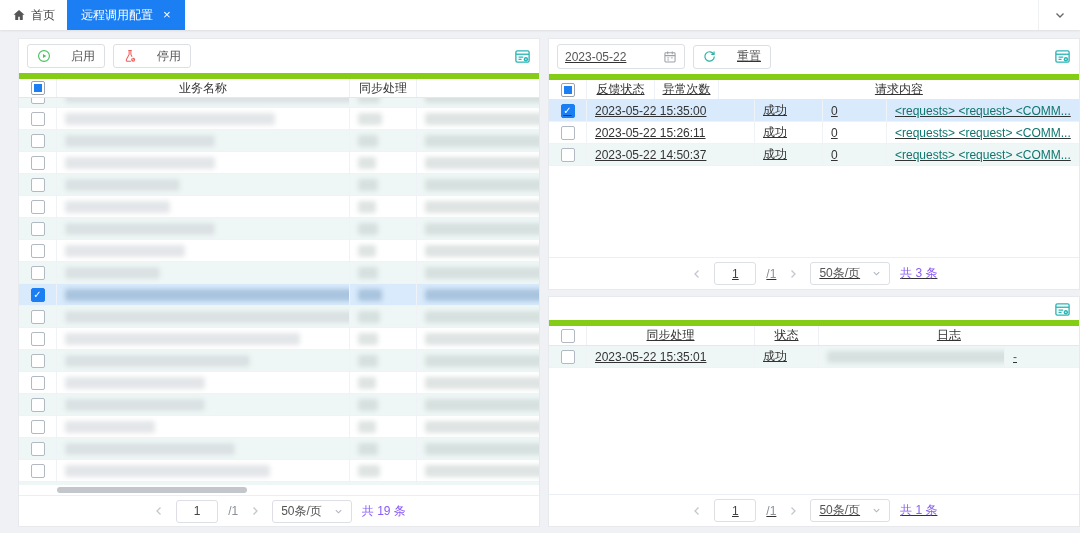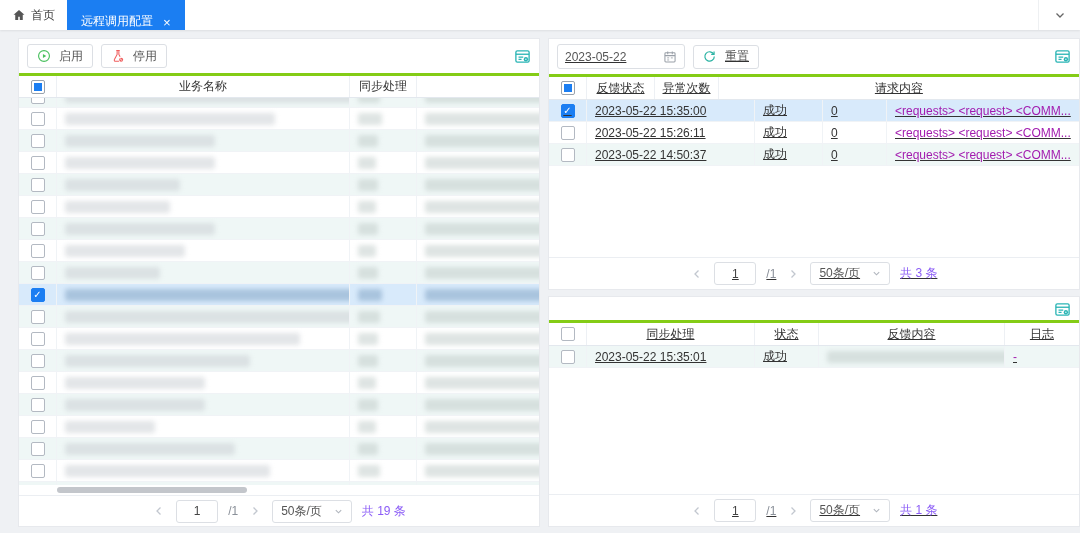--- a/index.html
+++ b/index.html
@@ -4,41 +4,41 @@
 <style>
   * { margin:0; padding:0; box-sizing:border-box; }
   html,body { background:#e9ebee; }
   .page {
     width:1080px; height:533px; position:relative; overflow:hidden;
     background:#eff1f4; font-family:"Liberation Sans",sans-serif; font-size:12px; color:#333;
   }
   
   .tabbar { height:30px; background:#fff; display:flex; align-items:stretch; box-shadow:0 1px 2px rgba(0,0,0,.08); position:relative; z-index:2;font-family:Liberation Mono, monospace; }
   .home-item { display:flex; align-items:center; gap:5px; padding:0 12px; color:#444; cursor:pointer; }
-  .tab-active { background:#1b7ef2; color:#fff; display:flex; align-items:flex-end; gap:10px; padding:0 14px; cursor:pointer; }
+  .tab-active { background:#1b7ef2; color:#fff; display:flex; align-items:center; gap:10px; padding:0 14px; cursor:pointer; }
   .tab-close { font-size:13px; line-height:1; cursor:pointer; }
   .tab-more { margin-left:auto; width:42px; border-left:1px solid #eef0f2; display:flex; align-items:center; justify-content:center; cursor:pointer; }
   
   .content { height:503px; padding:8px 18px 6px; display:flex; gap:8px; }
   .panel { background:#fff; border:1px solid #e7e9ed; display:flex; flex-direction:column; }
   .left-panel { width:522px; }
   .right-col { flex:1; display:flex; flex-direction:column; gap:6px;text-decoration:underline; }
   .right-top { height:252px; }
   .right-bottom { flex:1; }
   
   .toolbar { display:flex; align-items:center; gap:8px; padding:5px 8px; }
-  .btn { display:inline-flex; align-items:center; gap:8px; height:24px; padding:0 9px;
+  .btn { display:inline-flex; align-items:center; gap:20px; height:24px; padding:0 9px;
          border:1px solid #dcdfe4; border-radius:3px; background:#fff; color:#555; cursor:pointer; }
   .icon16 { width:14px; height:14px; display:inline-block; }
   .gear-btn { margin-left:auto; display:flex; align-items:center; cursor:pointer; }
   .date-input { display:flex; align-items:center; width:128px; height:25px; border:1px solid #dcdfe4;
                 border-radius:3px; padding:0 7px; color:#555; cursor:text; }
   .date-input .cal { margin-left:auto; }
   
-  .thead { display:flex; align-items:center; height:26px; border-top:3px solid #84cc16; border-bottom:1px solid #e3e8ee; color:#333; }
+  .thead { display:flex; align-items:center; height:26px; border-top:6px solid #84cc16; border-bottom:1px solid #e3e8ee; color:#333; }
   .th { display:flex; align-items:center; justify-content:center; height:100%; border-right:1px solid #edf0f4; overflow:hidden; }
   .th:last-child { border-right:none; }
   .tbody { flex:0 0 auto; overflow:hidden; }
   .tbody.grow { flex:1 1 auto; }
   .trow { display:flex; align-items:center; height:22px; border-bottom:1px solid #f0f3f6; background:#fff; }
   .trow.stripe { background:#eff7f6; }
   .trow.selected { background:#d8eafb; }
   .td { display:flex; align-items:center; height:100%; padding:0 8px; border-right:1px solid #f0f3f6; overflow:hidden; white-space:nowrap; }
   .td:last-child { border-right:none; }
   .td.center { justify-content:center; padding:0; }
@@ -50,21 +50,21 @@
   
   .rc-time { width:168px; flex:none; }
   .rc-status { width:68px; flex:none; }
   .rc-err { width:64px; flex:none; }
   .rc-content { flex:1; }
   
   .bc-time { width:168px; flex:none; }
   .bc-status { width:64px; flex:none; }
   .bc-content { width:186px; flex:none; }
   .bc-log { flex:1; }
-  .link { color:#a21caf; text-overflow:ellipsis; overflow:hidden; white-space:nowrap;text-align:right; }
+  .link { color:#0f766e; text-overflow:ellipsis; overflow:hidden; white-space:nowrap;text-align:right; }
   
   .cb { width:14px; height:14px; border:1px solid #b3b9c2; border-radius:2px; background:#fff;
         display:flex; align-items:center; justify-content:center; cursor:pointer; flex:none; }
   .cb.checked { background:#1b7ef2; border-color:#1b7ef2; color:#fff; font-size:10px; }
   .cb.checked::after { content:"\2713"; }
   .cb.ind { border-color:#9aa3ae; }
   .cb.ind::after { content:""; width:8px; height:8px; background:#1b7ef2; }
   
   .blur { height:12px; border-radius:2px; background:#c7ccd1; filter:blur(2.5px); opacity:.5; flex:none; }
   .blur.teal { background:#bdc9c6; }
@@ -563,21 +563,20 @@
             </span>
           </div>
         </div>
 
         <div class="thead">
           <div class="th c-cb">
             <span class="cb"></span>
           </div>
           <div class="th bc-time">同步处理</div>
           <div class="th bc-status">状态</div>
-          <div class="th bc-content">反馈内容</div>
           <div class="th bc-log">日志</div>
         </div>
 
         <div class="tbody" id="fb-tbody">
             <div class="trow stripe">
               <div class="td c-cb center">
                 <span class="cb"></span>
               </div>
               <div class="td bc-time">2023-05-22 15:35:01</div>
               <div class="td bc-status">成功</div>

